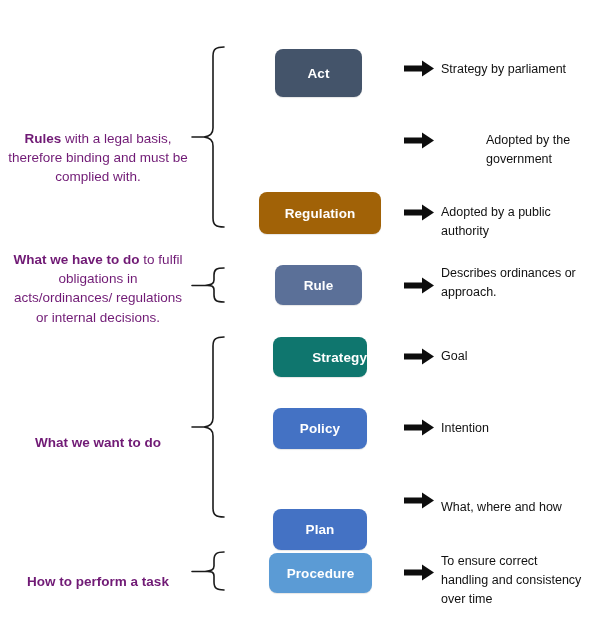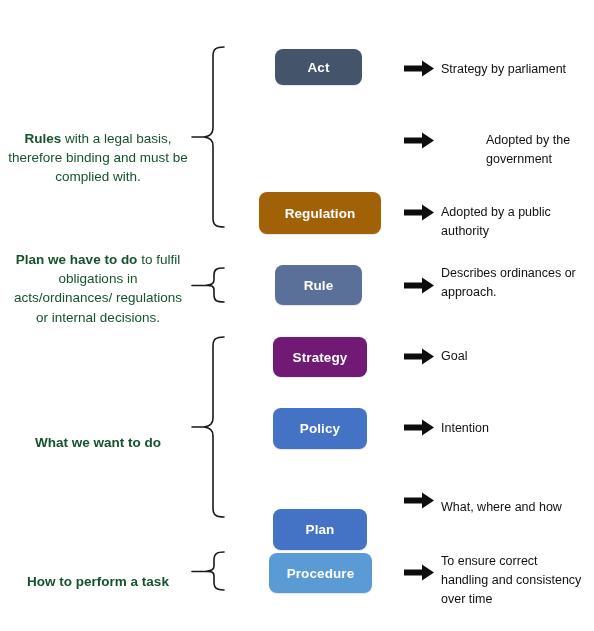--- a/index.html
+++ b/index.html
@@ -10,21 +10,21 @@
     -webkit-font-smoothing:antialiased;
   }
   .canvas{position:absolute;inset:0;}
 
   
   .left-label{
     position:absolute;
     text-align:center;
     font-size:13.5px;
     line-height:1.42;
-    color:#14532d;
+    color:#701a75;
     white-space:pre-line;
   }
   .left-label .lead{font-weight:bold;}
 
   
   .brace{position:absolute;}
   .brace svg{display:block;overflow:visible;}
 
   
   .node{
@@ -54,21 +54,21 @@
 </head>
 <body>
 
 <div class="canvas">
 
   <div class="left-label" style="left:8px; top:110px; width:180px;">
     <span class="lead">Rules</span><span> with a legal basis, therefore binding and must be complied with.</span>
   </div>
 
   <div class="left-label" style="left:8px; top:231px; width:180px;">
-    <span class="lead">Plan we have to do</span><span> to fulfil obligations in acts/ordinances/ regulations or internal decisions.</span>
+    <span class="lead">What we have to do</span><span> to fulfil obligations in acts/ordinances/ regulations or internal decisions.</span>
   </div>
 
   <div class="left-label" style="left:8px; top:414px; width:180px;">
     <span class="lead">What we want to do</span><span></span>
   </div>
 
   <div class="left-label" style="left:8px; top:553px; width:180px;">
     <span class="lead">How to perform a task</span><span></span>
   </div>
 
@@ -93,34 +93,34 @@
     </svg>
   </div>
 
   <div class="brace" style="left:186px; top:549px; width:40px; height:44px;">
     <svg width="40" height="44" viewBox="0 0 40 44">
       <path d="M38 3 C31 3 28 4.5 28 11 L28 17 C28 21 25 22 19 22.5 L6 22.5
                M38 41 C31 41 28 39.5 28 33 L28 27 C28 23 25 22 19 22.5" fill="none" stroke="#1A1A1A" stroke-width="1.6" stroke-linecap="round" stroke-linejoin="round"></path>
     </svg>
   </div>
 
-  <div class="node" style="left:275px; top:49px; width:87px; height:36px; background:#44546A;">
+  <div class="node" style="left:275px; top:49px; width:87px; height:48px; background:#44546A;">
     <span>Act</span>
   </div>
 
 
   <div class="node" style="left:259px; top:192px; width:122px; height:42px; background:#a16207;">
     <span>Regulation</span>
   </div>
 
   <div class="node" style="left:275px; top:265px; width:87px; height:40px; background:#5B7098;">
     <span>Rule</span>
   </div>
 
-  <div class="node" style="left:273px; top:337px; width:94px; height:40px; background:#701a75;">
+  <div class="node" style="left:273px; top:337px; width:94px; height:40px; background:#0f766e;justify-content:flex-end;">
     <span>Strategy</span>
   </div>
 
   <div class="node" style="left:273px; top:408px; width:94px; height:41px; background:#4472C4;">
     <span>Policy</span>
   </div>
 
   <div class="node" style="left:273px; top:509px; width:94px; height:41px; background:#4472C4;">
     <span>Plan</span>
   </div>

